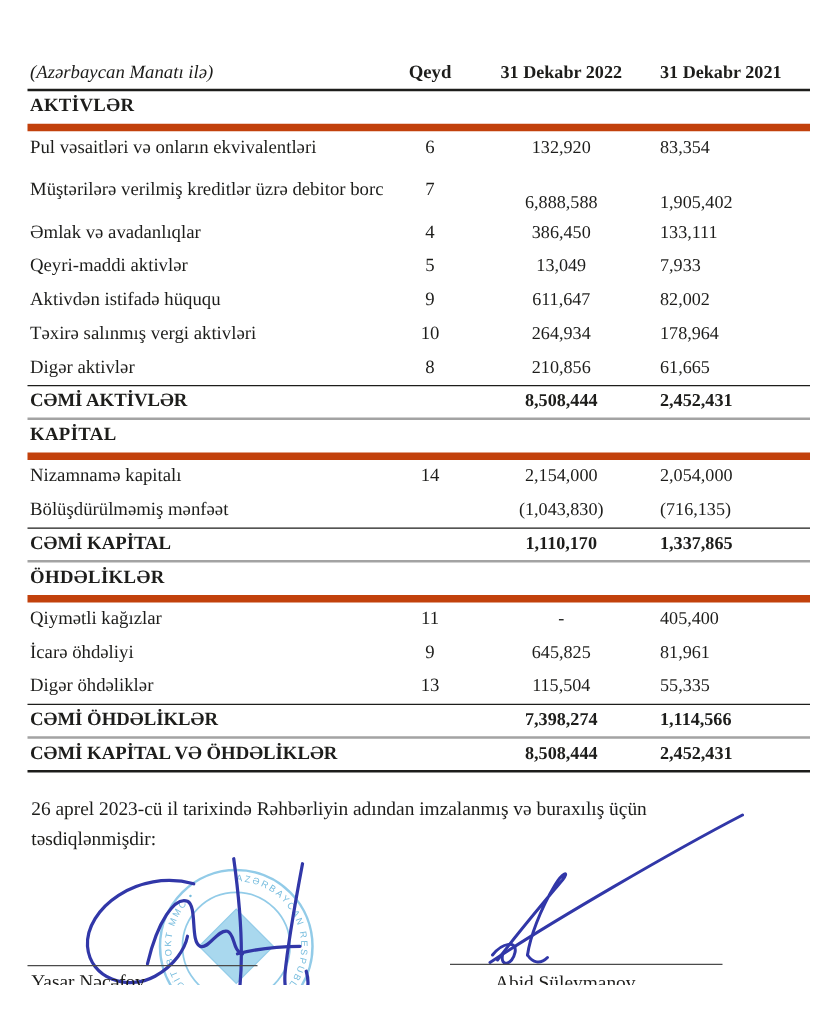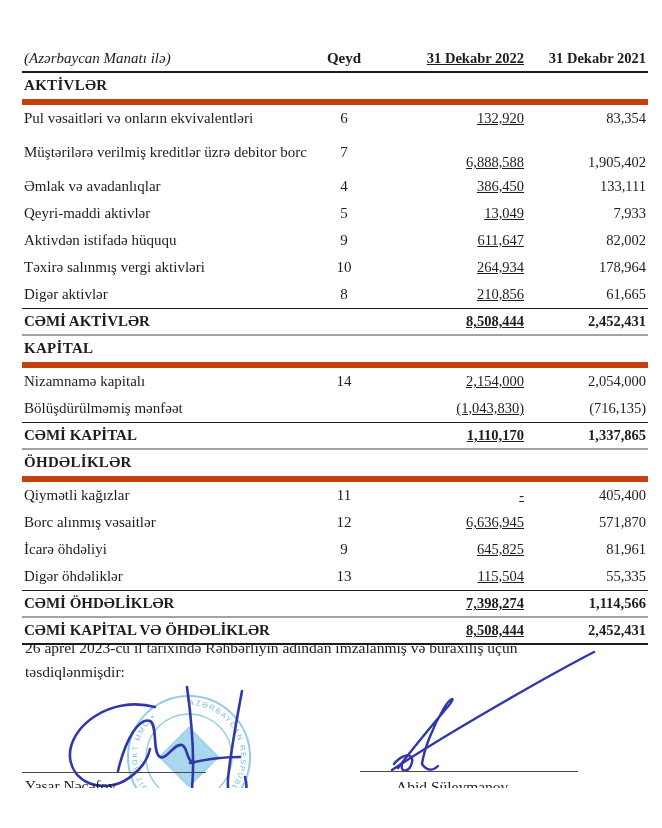--- a/index.html
+++ b/index.html
@@ -15,22 +15,22 @@
   .fin-table{
     position:absolute;left:22px;top:45px;width:626px;
   }
   .t-row{
     display:flex;align-items:center;
     font-size:15px;line-height:1.15;
   }
   .t-row .cell{padding:0 2px;}
   .cell-label{flex:1 1 auto;padding-left:6px;box-sizing:border-box;}
   .cell-note{width:52px;text-align:center;flex:0 0 auto;}
-  .cell-v2022{width:150px;text-align:right;flex:0 0 auto;font-size:14.5px;text-decoration:underline;}
-  .cell-v2021{width:118px;text-align:right;flex:0 0 auto;font-size:14.5px;padding-right:1px;}
+  .cell-v2022{width:150px;text-align:center;flex:0 0 auto;font-size:14.5px;}
+  .cell-v2021{width:118px;flex:0 0 auto;font-size:14.5px;padding-right:1px;}
   .row-columns{
     height:22px;align-items:flex-end;padding-bottom:4px;
     border-bottom:2px solid #1d1d1b;
     font-weight:bold;
   }
   .row-columns .cell-label{font-weight:normal;font-style:italic;font-size:15px;}
   .row-columns .cell-v2022,.row-columns .cell-v2021{font-size:14.5px;}
   .row-section{
     height:26px;font-weight:bold;letter-spacing:.3px;
     border-bottom:6px solid #c2410c;
@@ -153,26 +153,20 @@
       <div class="cell cell-label">ÖHDƏLİKLƏR</div>
       <div class="cell cell-note"></div>
       <div class="cell cell-v2022"></div>
       <div class="cell cell-v2021"></div>
     </div>
         <div class="t-row row-item">
       <div class="cell cell-label">Qiymətli kağızlar</div>
       <div class="cell cell-note">11</div>
       <div class="cell cell-v2022">-</div>
       <div class="cell cell-v2021">405,400</div>
-    </div>
-        <div class="t-row row-item">
-      <div class="cell cell-label">Borc alınmış vəsaitlər</div>
-      <div class="cell cell-note">12</div>
-      <div class="cell cell-v2022">6,636,945</div>
-      <div class="cell cell-v2021">571,870</div>
     </div>
         <div class="t-row row-item">
       <div class="cell cell-label">İcarə öhdəliyi</div>
       <div class="cell cell-note">9</div>
       <div class="cell cell-v2022">645,825</div>
       <div class="cell cell-v2021">81,961</div>
     </div>
         <div class="t-row row-item">
       <div class="cell cell-label">Digər öhdəliklər</div>
       <div class="cell cell-note">13</div>

